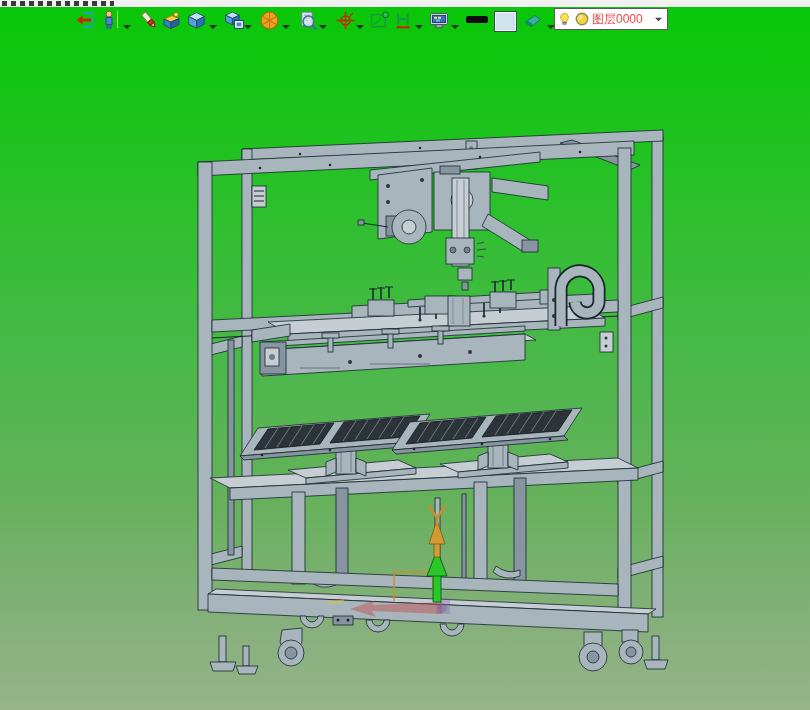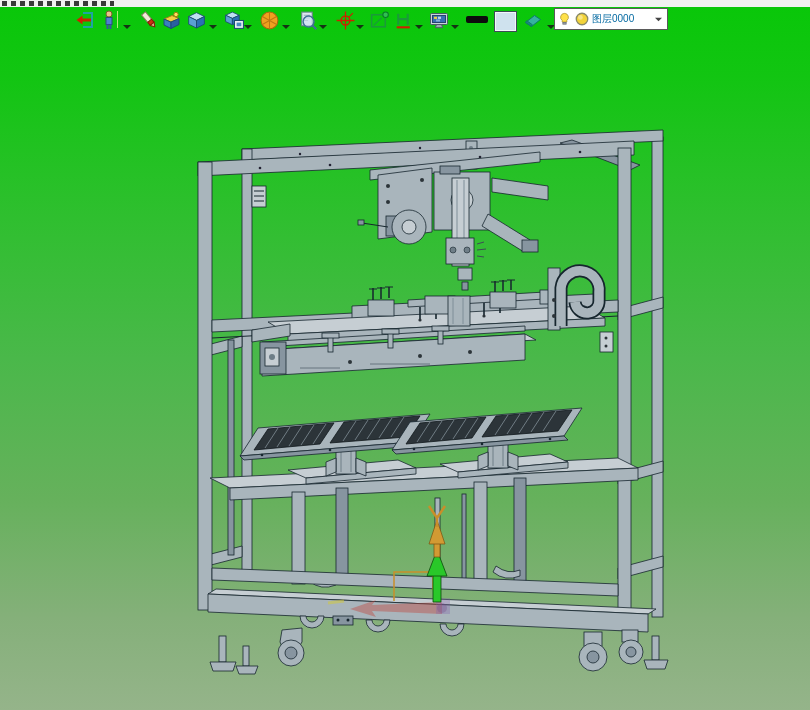--- a/index.html
+++ b/index.html
@@ -24,21 +24,21 @@
   .tbi{position:absolute;top:2px;width:22px;height:22px;display:flex;align-items:center;justify-content:center;}
   .chev{position:absolute;top:10px;width:10px;height:8px;}
   .sep{position:absolute;top:4px;width:1px;height:17px;background:rgba(210,235,140,.85);}
 
   .lineswatch{position:absolute;top:9px;width:22px;height:7px;background:#0c0c0c;border-radius:2px;}
   .colorswatch{position:absolute;top:4px;width:21px;height:19px;background:#cfe2ee;
     border:1px solid #3c4c55;box-shadow:inset 0 0 0 1px #f2f7fa;}
 
   .layercombo{position:absolute;left:554px;top:1px;width:114px;height:22px;background:#fff;
     border:1px solid #5a5a5a;display:flex;align-items:center;gap:2px;padding:0 2px;box-sizing:border-box;}
-  .layercombo .val{font-size:10px;color:#0369a1;white-space:nowrap;flex:1;}
+  .layercombo .val{font-size:12px;color:#ef4444;white-space:nowrap;flex:1;}
   .layercombo .arrowzone{width:13px;height:18px;display:flex;align-items:center;justify-content:center;}
 
   
   .m{fill:#a9b5bc;stroke:#16262e;stroke-width:.8;}
   .l{fill:#c6ced3;stroke:#16262e;stroke-width:.8;}
   .d{fill:#8795a0;stroke:#16262e;stroke-width:.8;}
   .k{fill:#2c3439;stroke:#10181c;stroke-width:.8;}
   .ln{stroke:#16262e;stroke-width:1;fill:none;}
 </style>
 </head>

